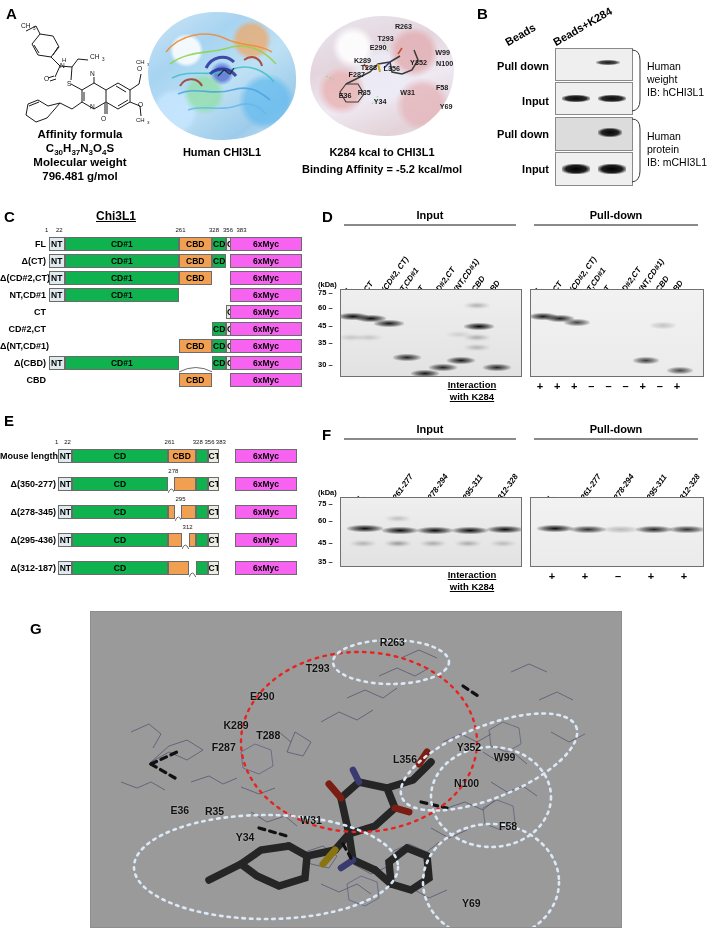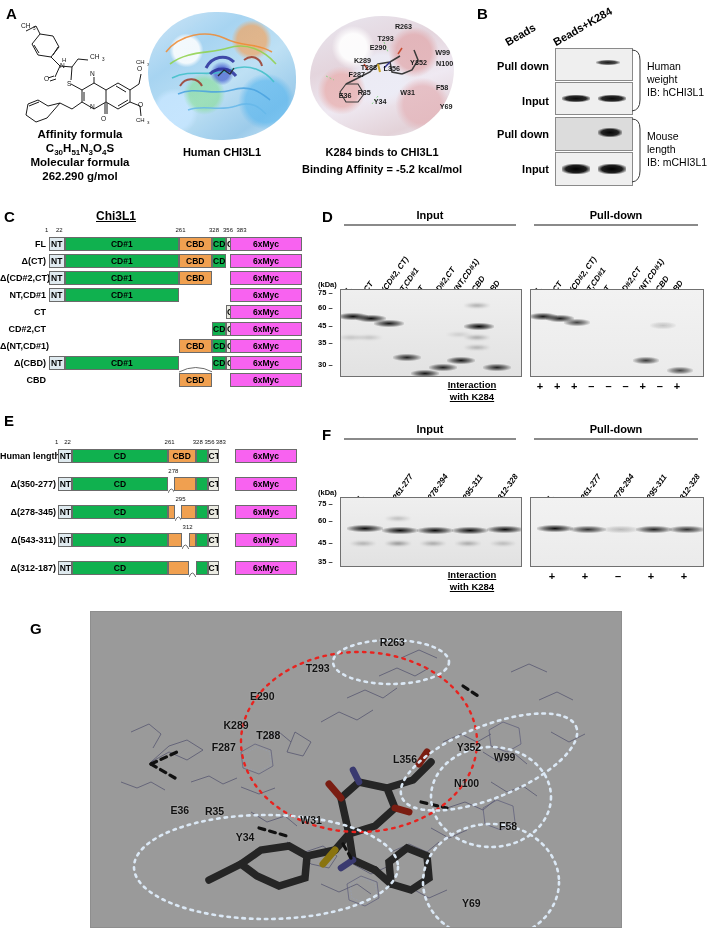--- a/index.html
+++ b/index.html
@@ -132,24 +132,24 @@
       <text x="126" y="50" font-size="6">CH</text>
         <text x="137" y="52" font-size="4.4">3</text>
       <text x="128" y="93">O</text>
       <text x="126" y="108" font-size="6">CH</text>
         <text x="137" y="110" font-size="4.4">3</text>
     </g>
   </svg>
 
   <div class="abs chemcap" style="left:6px;top:128px;width:148px;">Affinity formula</div>
   <div class="abs chemcap" style="left:6px;top:142px;width:148px;">
-    C<sub style="font-size:8px">30</sub>H<sub style="font-size:8px">51</sub>N<sub style="font-size:8px">3</sub>O<sub style="font-size:8px">4</sub>S
-  </div>
-  <div class="abs chemcap" style="left:6px;top:156px;width:148px;">Molecular formula</div>
-  <div class="abs chemcap" style="left:6px;top:170px;width:148px;">262.290 g/mol</div>
+    C<sub style="font-size:8px">30</sub>H<sub style="font-size:8px">37</sub>N<sub style="font-size:8px">3</sub>O<sub style="font-size:8px">4</sub>S
+  </div>
+  <div class="abs chemcap" style="left:6px;top:156px;width:148px;">Molecular weight</div>
+  <div class="abs chemcap" style="left:6px;top:170px;width:148px;">796.481 g/mol</div>
 
   <div class="abs protsurf" style="left:148px;top:12px;width:148px;height:128px;"></div>
   <svg class="abs" style="left:148px;top:12px;" width="148" height="128" viewBox="0 0 148 128">
     <g fill="none" stroke-width="1.6" opacity=".85">
       <path d="M18,40 C32,22 58,18 76,26 C96,36 108,30 124,40" stroke="#f08a32"></path>
       <path d="M22,52 C40,38 62,42 80,36 C98,30 116,38 128,52" stroke="#8fd24a"></path>
       <path d="M24,66 C44,56 62,66 82,58 C102,50 118,60 126,70" stroke="#3fc0c8"></path>
       <path d="M30,82 C48,74 64,84 84,78 C104,72 114,82 122,88" stroke="#4aa3e0"></path>
       <path d="M40,98 C56,92 70,100 88,94 C104,88 112,96 118,102" stroke="#66b8ea"></path>
       <path d="M58,56 C64,44 78,42 86,50" stroke="#2a2f9c" stroke-width="3"></path>
@@ -199,21 +199,21 @@
         <div class="resl" style="left: 129.2px; top: 35.84px;">W99</div>
         <div class="resl" style="left: 129.96px; top: 47.36px;">N100</div>
         <div class="resl" style="left: 129.96px; top: 71.04px;">F58</div>
         <div class="resl" style="left: 133.76px; top: 89.6px;">Y69</div>
         <div class="resl" style="left: 94.24px; top: 75.52px;">W31</div>
         <div class="resl" style="left: 67.64px; top: 85.12px;">Y34</div>
         <div class="resl" style="left: 51.68px; top: 76.16px;">R35</div>
         <div class="resl" style="left: 32.68px; top: 78.72px;">E36</div>
       </div>
   </div>
-  <div class="abs subcap" style="left:300px;top:146px;width:164px;">K284 binds to CHI3L1</div>
+  <div class="abs subcap" style="left:300px;top:146px;width:164px;">K284 kcal to CHI3L1</div>
   <div class="abs subcap" style="left:294px;top:163px;width:176px;">Binding Affinity = -5.2 kcal/mol</div>
 </div>
 
 <div class="abs" id="panelB">
   <div class="abs panel-letter" style="left:12px;top:6px;">B</div>
 
   <div class="lanelabelrot" style="left:44px;top:36px;">Beads</div>
   <div class="lanelabelrot" style="left:92px;top:36px;">Beads+K284</div>
 
   <div class="rowlab" style="left:0px;top:60px;width:84px;">Pull down</div>
@@ -256,21 +256,21 @@
   </svg>
   <svg class="abs" style="left:166px;top:117px;" width="14" height="68">
     <path d="M1,2 Q9,2 9,12 L9,54 Q9,64 1,65" fill="none" stroke="#3a3a3a" stroke-width="1"></path>
   </svg>
 
   <div class="brlab" style="left:182px;top:60px;">
     <div>Human weight</div>
     <div>IB: hCHI3L1</div>
   </div>
   <div class="brlab" style="left:182px;top:130px;">
-    <div>Mouse length</div>
+    <div>Human protein</div>
     <div>IB: mCHI3L1</div>
   </div>
 </div>
 
 <div class="abs" id="panelC" style="left:0;top:205px;width:318px;height:200px;">
   <div class="abs panel-letter" style="left:4px;top:4px;">C</div>
   <div class="abs bold u" style="left:96px;top:4px;font-size:12px;">Chi3L1</div>
   <div id="panelC-diagram" style="position:absolute;left:0;top:0;width:318px;height:200px;">
       <div class="posnum" style="left: 45px; top: 22px;">1</div>
       <div class="posnum" style="left: 56px; top: 22px;">22</div>
@@ -401,21 +401,21 @@
 
 <div class="abs" id="panelE" style="left:0;top:405px;width:318px;height:190px;">
   <div class="abs panel-letter" style="left:4px;top:8px;">E</div>
   <div id="panelE-diagram" style="position:absolute;left:0;top:0;width:318px;height:190px;">
       <div class="posnum" style="left: 55px; top: 34px;">1</div>
       <div class="posnum" style="left: 64.24px; top: 34px;">22</div>
       <div class="posnum" style="left: 164.62px; top: 34px;">261</div>
       <div class="posnum" style="left: 192.76px; top: 34px;">328</div>
       <div class="posnum" style="left: 204.52px; top: 34px;">356</div>
       <div class="posnum" style="left: 215.86px; top: 34px;">383</div>
-      <div class="rowname" style="left: 0px; width: 56px; top: 46px;">Human length</div>
+      <div class="rowname" style="left: 0px; width: 56px; top: 46px;">Mouse length</div>
       <div class="seg nt" style="left: 58.42px; width: 13.82px; top: 44px;">NT</div>
       <div class="seg cd" style="left: 72.24px; width: 95.38px; top: 44px;">CD</div>
       <div class="seg cbd" style="left: 167.62px; width: 28.14px; top: 44px;">CBD</div>
       <div class="seg cd" style="left: 195.76px; width: 11.76px; top: 44px;"></div>
       <div class="seg ct" style="left: 207.52px; width: 11.34px; top: 44px;">CT</div>
       <div class="seg myc" style="left: 235px; width: 62px; top: 44px;">6xMyc</div>
       <div class="rowname" style="left: 0px; width: 56px; top: 74px;">Δ(350-277)</div>
       <div class="seg nt" style="left: 58.42px; width: 13.82px; top: 72px;">NT</div>
       <div class="seg cd" style="left: 72.24px; width: 95.38px; top: 72px;">CD</div>
       <div class="seg cbd" style="left: 174.34px; width: 21.42px; top: 72px;"></div>
@@ -431,21 +431,21 @@
       <div class="seg cd" style="left: 72.24px; width: 95.38px; top: 100px;">CD</div>
       <div class="seg cbd" style="left: 167.62px; width: 7.14px; top: 100px;"></div>
       <div class="seg cbd" style="left: 181.48px; width: 14.28px; top: 100px;"></div>
       <div class="linkline" style="left: 174.76px; top: 104px; width: 6.72px;"><svg width="6.719999999999999" height="8">
           <path d="M0,6 Q3.3599999999999994,-2 6.719999999999999,6" fill="none" stroke="#6b6b6b" stroke-width="1"></path>
         </svg></div>
       <div class="posnum" style="left: 175.48px; top: 91px;">295</div>
       <div class="seg cd" style="left: 195.76px; width: 11.76px; top: 100px;"></div>
       <div class="seg ct" style="left: 207.52px; width: 11.34px; top: 100px;">CT</div>
       <div class="seg myc" style="left: 235px; width: 62px; top: 100px;">6xMyc</div>
-      <div class="rowname" style="left: 0px; width: 56px; top: 130px;">Δ(543-311)</div>
+      <div class="rowname" style="left: 0px; width: 56px; top: 130px;">Δ(295-436)</div>
       <div class="seg nt" style="left: 58.42px; width: 13.82px; top: 128px;">NT</div>
       <div class="seg cd" style="left: 72.24px; width: 95.38px; top: 128px;">CD</div>
       <div class="seg cbd" style="left: 167.62px; width: 14.28px; top: 128px;"></div>
       <div class="seg cbd" style="left: 188.62px; width: 7.14px; top: 128px;"></div>
       <div class="linkline" style="left: 181.9px; top: 132px; width: 6.72px;"><svg width="6.720000000000027" height="8">
           <path d="M0,6 Q3.3600000000000136,-2 6.720000000000027,6" fill="none" stroke="#6b6b6b" stroke-width="1"></path>
         </svg></div>
       <div class="posnum" style="left: 182.62px; top: 119px;">312</div>
       <div class="seg cd" style="left: 195.76px; width: 11.76px; top: 128px;"></div>
       <div class="seg ct" style="left: 207.52px; width: 11.34px; top: 128px;">CT</div>

